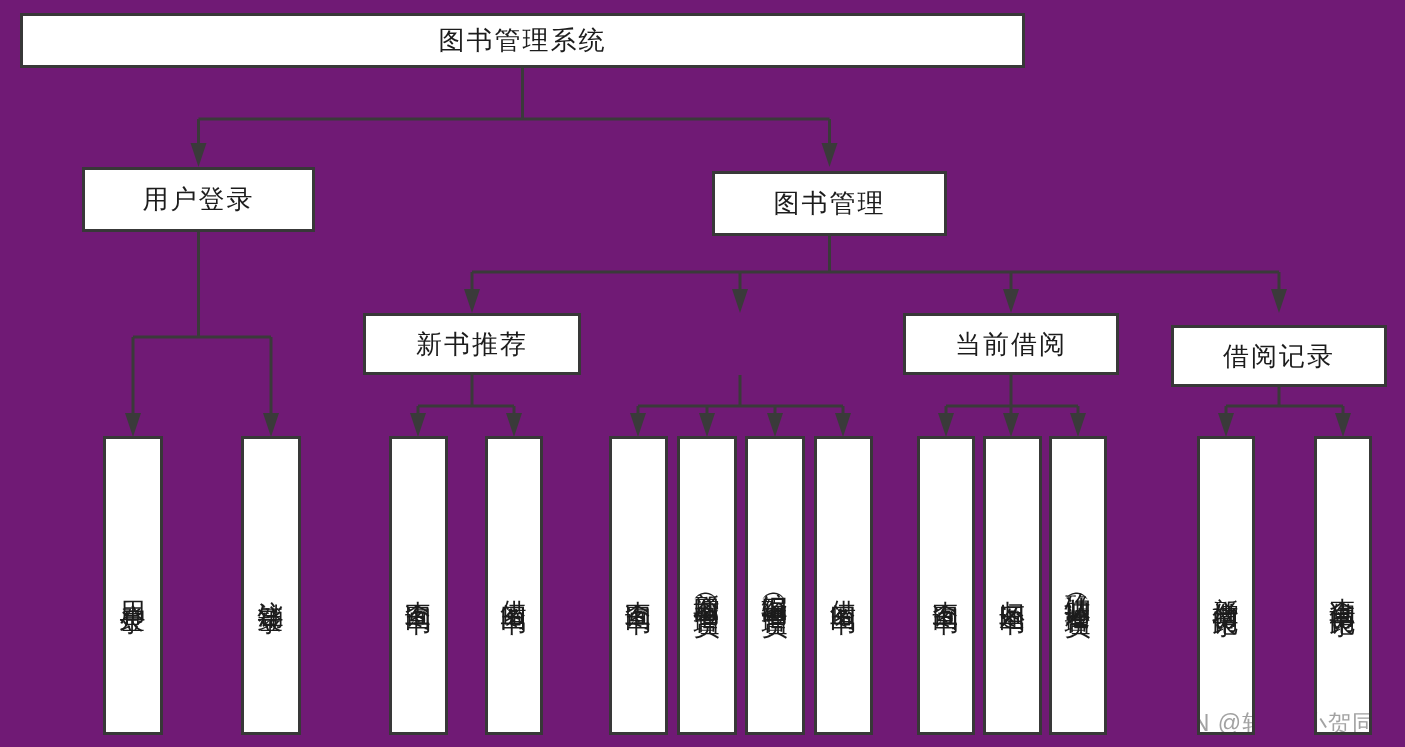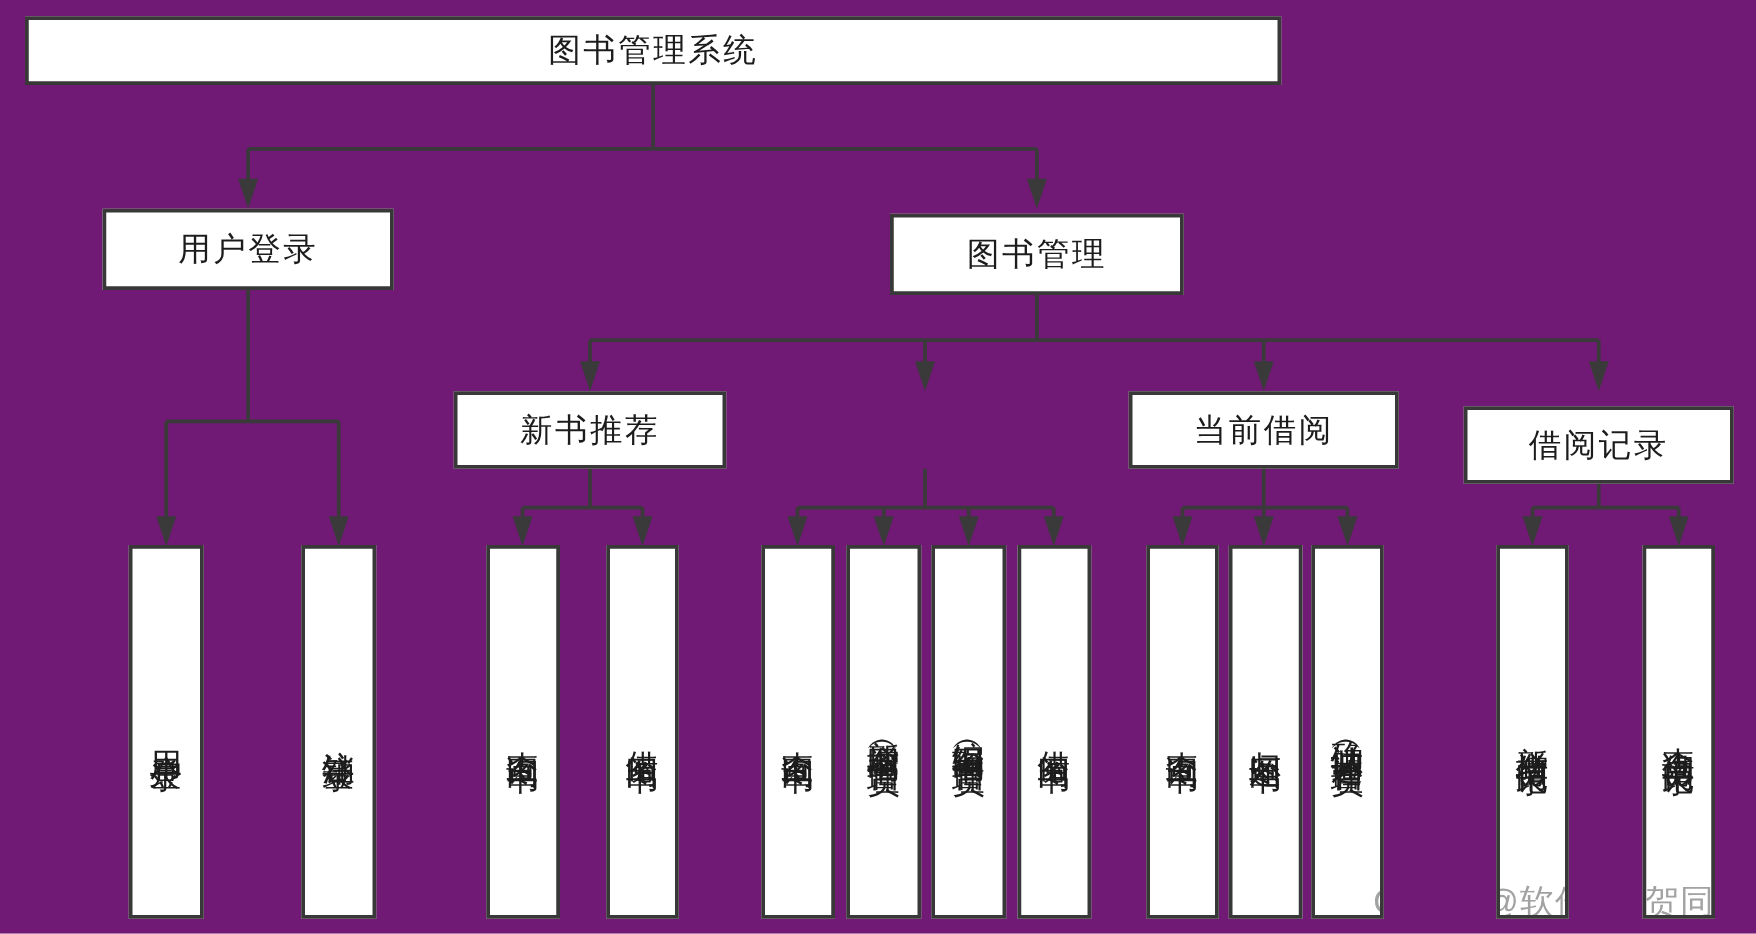--- a/index.html
+++ b/index.html
@@ -38,21 +38,21 @@
     writing-mode: vertical-rl;
     text-orientation: mixed;
     font-size: 26px;
     letter-spacing: 3px;
     line-height: 1;
   }
   .watermark {
     position: absolute;
     right: 5px;
     bottom: 8px;
-    font-size: 27px;
+    font-size: 23px;
     letter-spacing: 1px;
     color: #a2a2a2;
     mix-blend-mode: darken;
     z-index: 6;
     white-space: nowrap;
   }
 </style>
 </head>
 <body>
 

